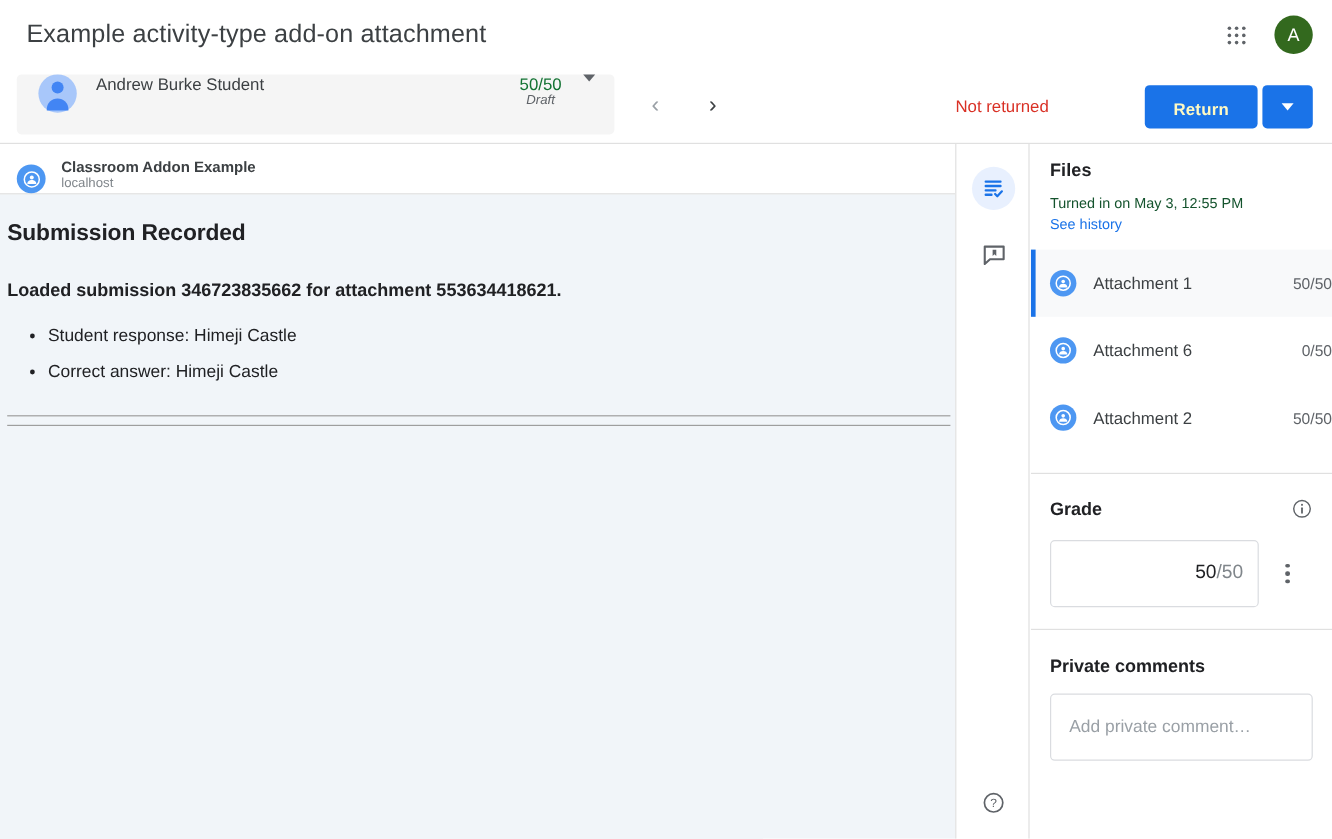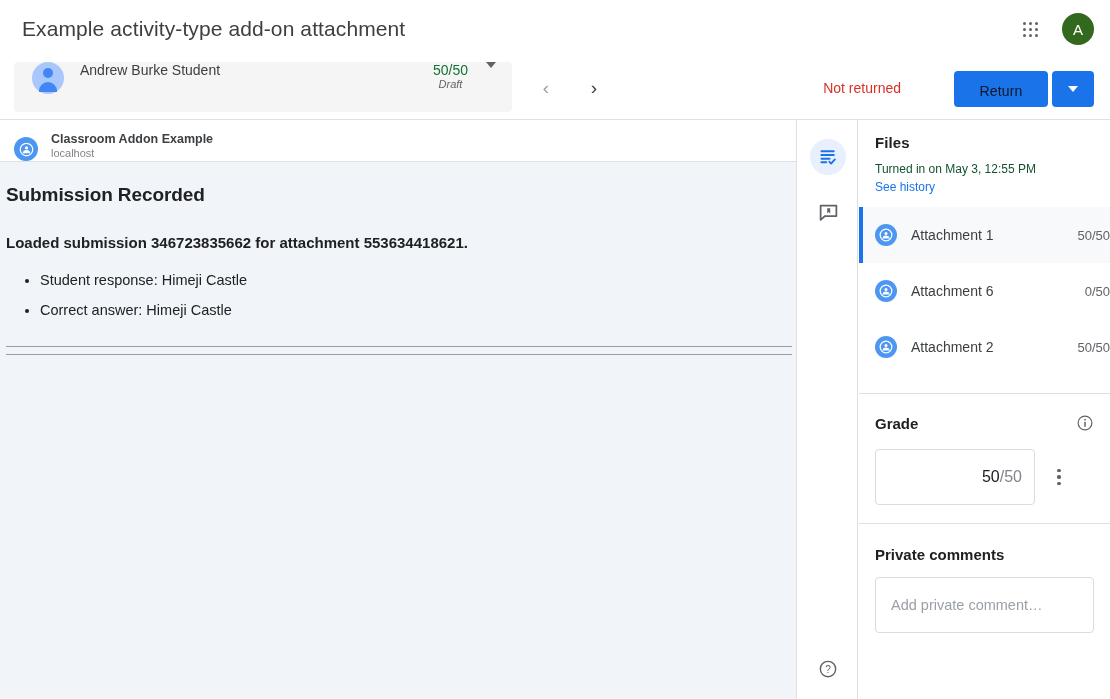--- a/index.html
+++ b/index.html
@@ -86,28 +86,28 @@
   .navbtn {
     position: absolute; top: 11px;
     width: 36px; height: 36px; border-radius: 50%;
     display: flex; align-items: center; justify-content: center;
     cursor: pointer; background: none; border: none;
     font-size: 19px; line-height: 1;
   }
   .nav-prev { left: 528px; color: #9aa0a6; }
   .nav-next { left: 576px; color: #3c4043; }
   .not-returned {
-    position: absolute; right: 209px; top: 22px;
+    position: absolute; right: 236px; top: 22px;
     font-size: 14px; color: #d93025; white-space: nowrap;
   }
   .return-btn {
     position: absolute; right: 62px; top: 13px;
     height: 36px; min-width: 94px; padding: 12px 20px;
-    background: #1a73e8; color: #0f172a; border: none; border-radius: 4px;
-    font-size: 14px; font-family: inherit; font-weight: 400;
+    background: #1a73e8; color: #fef9c3; border: none; border-radius: 4px;
+    font-size: 14px; font-family: inherit; font-weight: 700;
     cursor: pointer; letter-spacing: .2px;
   }
   .return-more {
     position: absolute; right: 16px; top: 13px;
     width: 42px; height: 36px;
     background: #1a73e8; border: none; border-radius: 4px;
     cursor: pointer;
     display: flex; align-items: center; justify-content: center;
   }
   .return-more i {
@@ -211,21 +211,21 @@
   .file-name { margin-left: 14px; font-size: 14px; color: #3c4043; flex: 1; }
   .file-score { font-size: 13px; color: #5f6368; white-space: nowrap; }
   .panel-div { height: 1px; background: #e0e0e0; margin-top: 18px; }
 
   .grade-sec { padding: 20px 16px 0 16px; }
   .grade-head { display: flex; align-items: center; justify-content: space-between; }
   .grade-label { font-size: 15px; font-weight: 700; color: #202124; }
   .info-icon { cursor: pointer; display: flex; }
   .grade-row { margin-top: 17px; display: flex; align-items: center; }
   .grade-box {
-    width: 160px; height: 56px;
+    width: 174px; height: 56px;
     border: 1px solid #dadce0; border-radius: 4px;
     display: flex; align-items: center; justify-content: flex-end;
     padding-right: 12px; cursor: text; padding-left: 46px;
   }
   .grade-val { font-size: 16px; color: #202124; }
   .grade-max { font-size: 16px; color: #80868b; }
   .kebab {
     margin-left: 10px; width: 28px; height: 36px;
     display: flex; flex-direction: column; align-items: center;
     justify-content: center; gap: 3px; cursor: pointer; border-radius: 50%;

